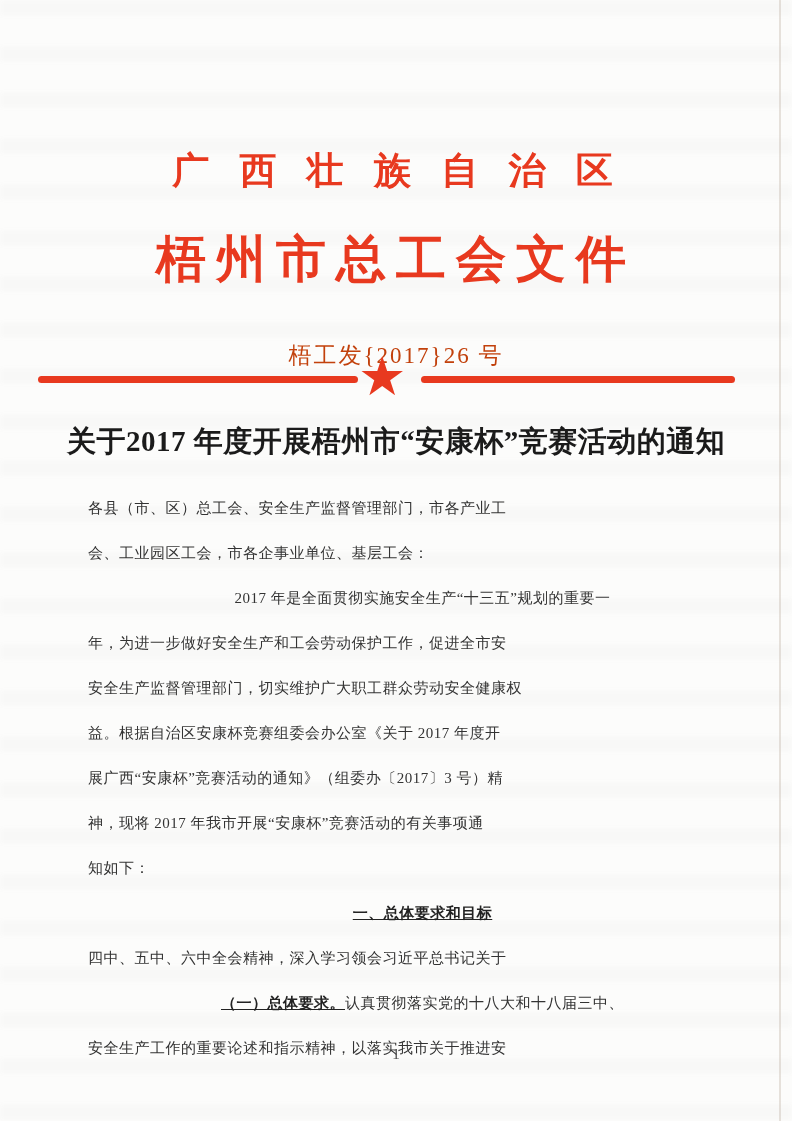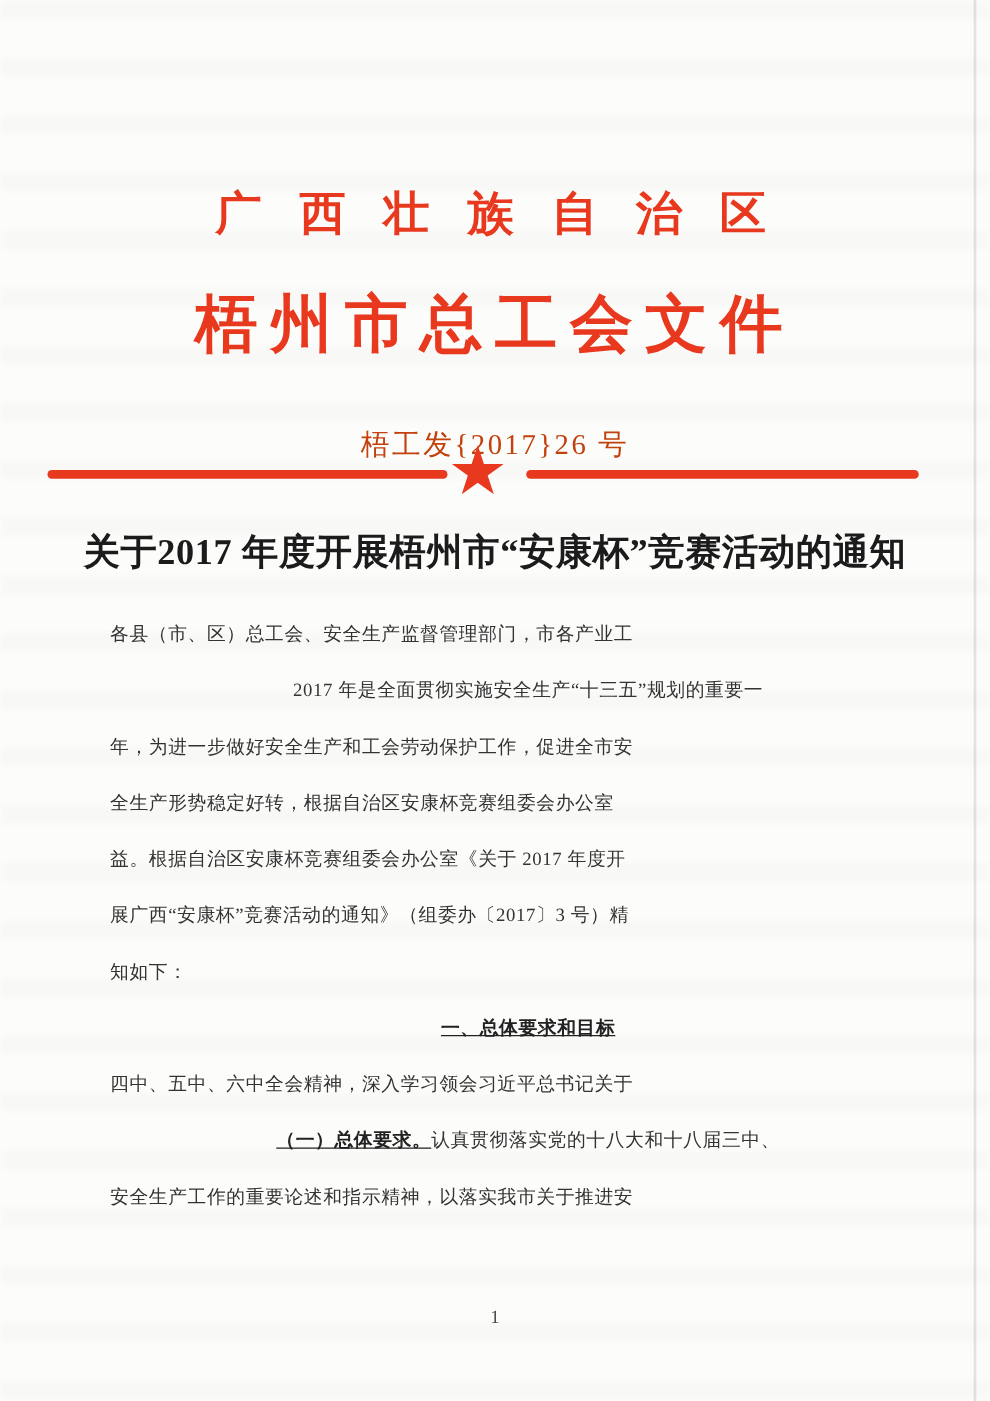--- a/index.html
+++ b/index.html
@@ -114,25 +114,27 @@
   <div class="divider">
     <span class="seg seg-left"></span>
     <span class="star">★</span>
     <span class="seg seg-right"></span>
   </div>
 
   <h1 class="doc-title">关于2017 年度开展梧州市“安康杯”竞赛活动的通知</h1>
 
   <div class="body-text">
     <div class="line"><span>各县（市、区）总工会、安全生产监督管理部门，市各产业工</span></div>
+    <div class="line"><span>会、工业园区工会，市各企事业单位、基层工会：</span></div>
     <div class="line indent"><span>2017 年是全面贯彻实施安全生产“十三五”规划的重要一</span></div>
     <div class="line"><span>年，为进一步做好安全生产和工会劳动保护工作，促进全市安</span></div>
-    <div class="line"><span>全生产形势稳定好转，根据自治区安康杯竞赛组委会办公室</span></div>
+    <div class="line"><span>安全生产监督管理部门，切实维护广大职工群众劳动安全健康权</span></div>
     <div class="line"><span>益。根据自治区安康杯竞赛组委会办公室《关于 2017 年度开</span></div>
     <div class="line"><span>展广西“安康杯”竞赛活动的通知》（组委办〔2017〕3 号）精</span></div>
+    <div class="line"><span>神，现将 2017 年我市开展“安康杯”竞赛活动的有关事项通</span></div>
     <div class="line"><span>知如下：</span></div>
     <div class="line indent bold"><span>一、总体要求和目标</span></div>
     <div class="line"><span>四中、五中、六中全会精神，深入学习领会习近平总书记关于</span></div>
     <div class="line indent"><span class="bold">（一）总体要求。</span><span>认真贯彻落实党的十八大和十八届三中、</span></div>
     <div class="line"><span>安全生产工作的重要论述和指示精神，以落实我市关于推进安</span></div>
   </div>
 
   <div class="page-number">1</div>
 
 </div>

